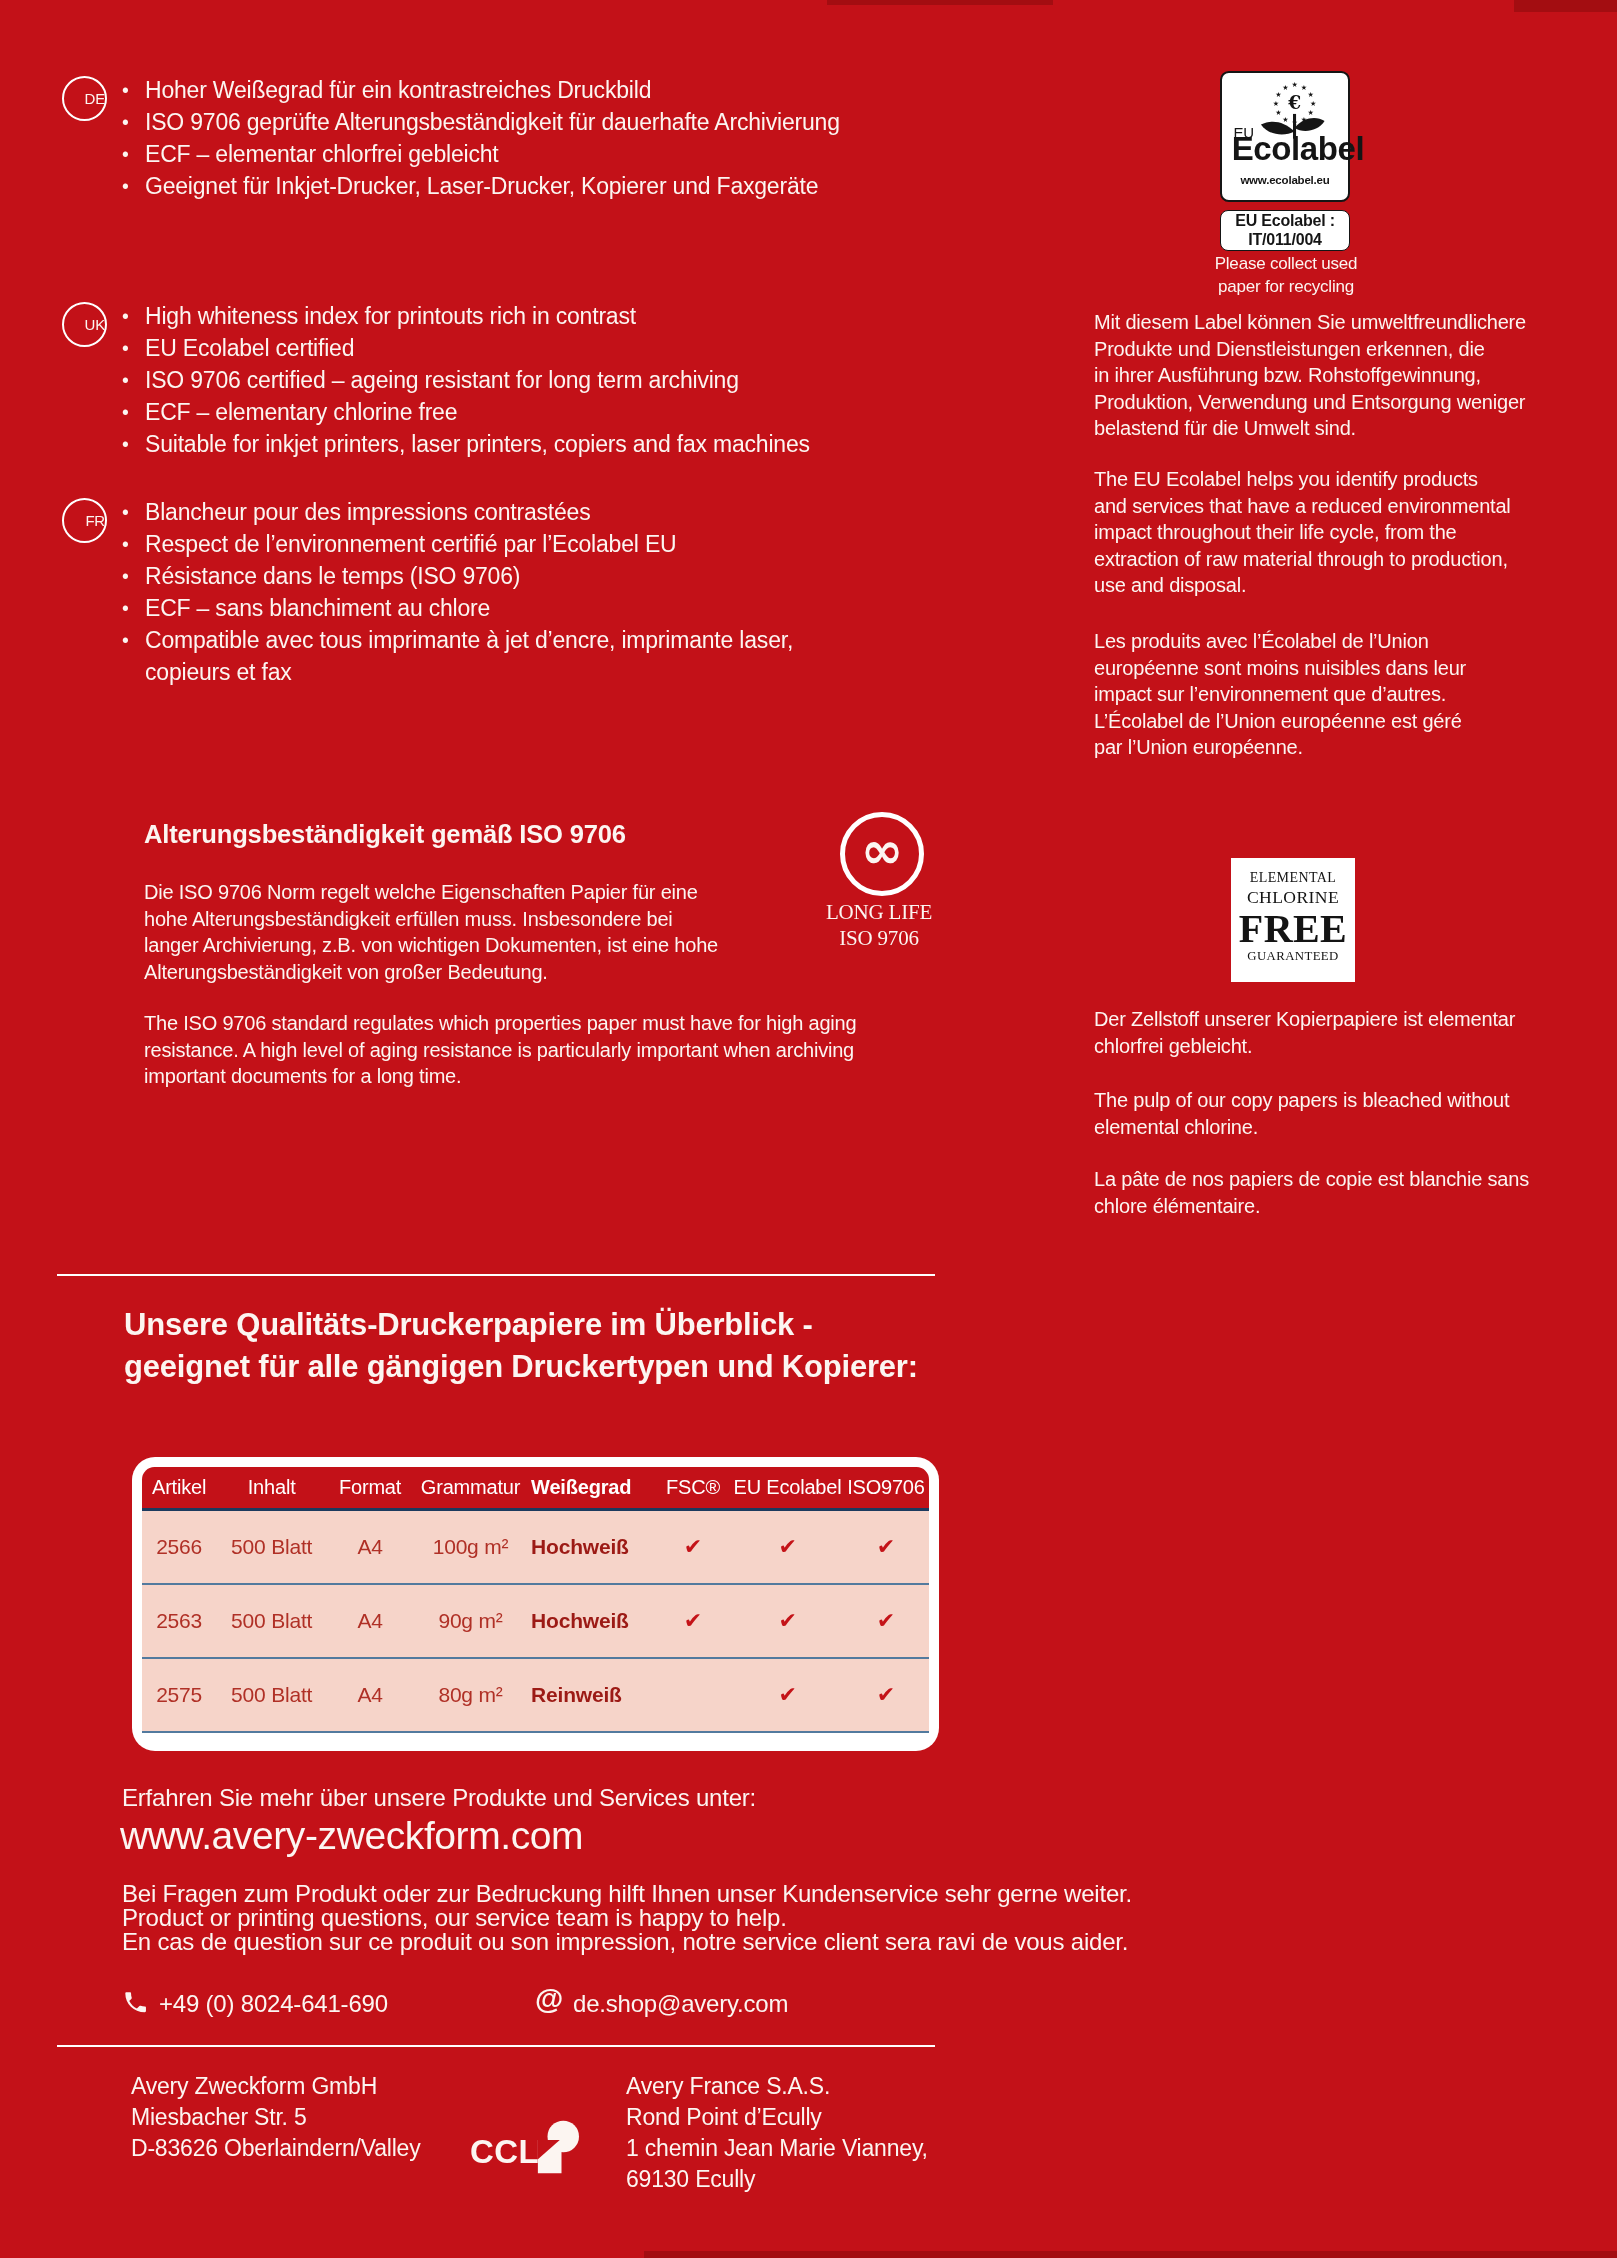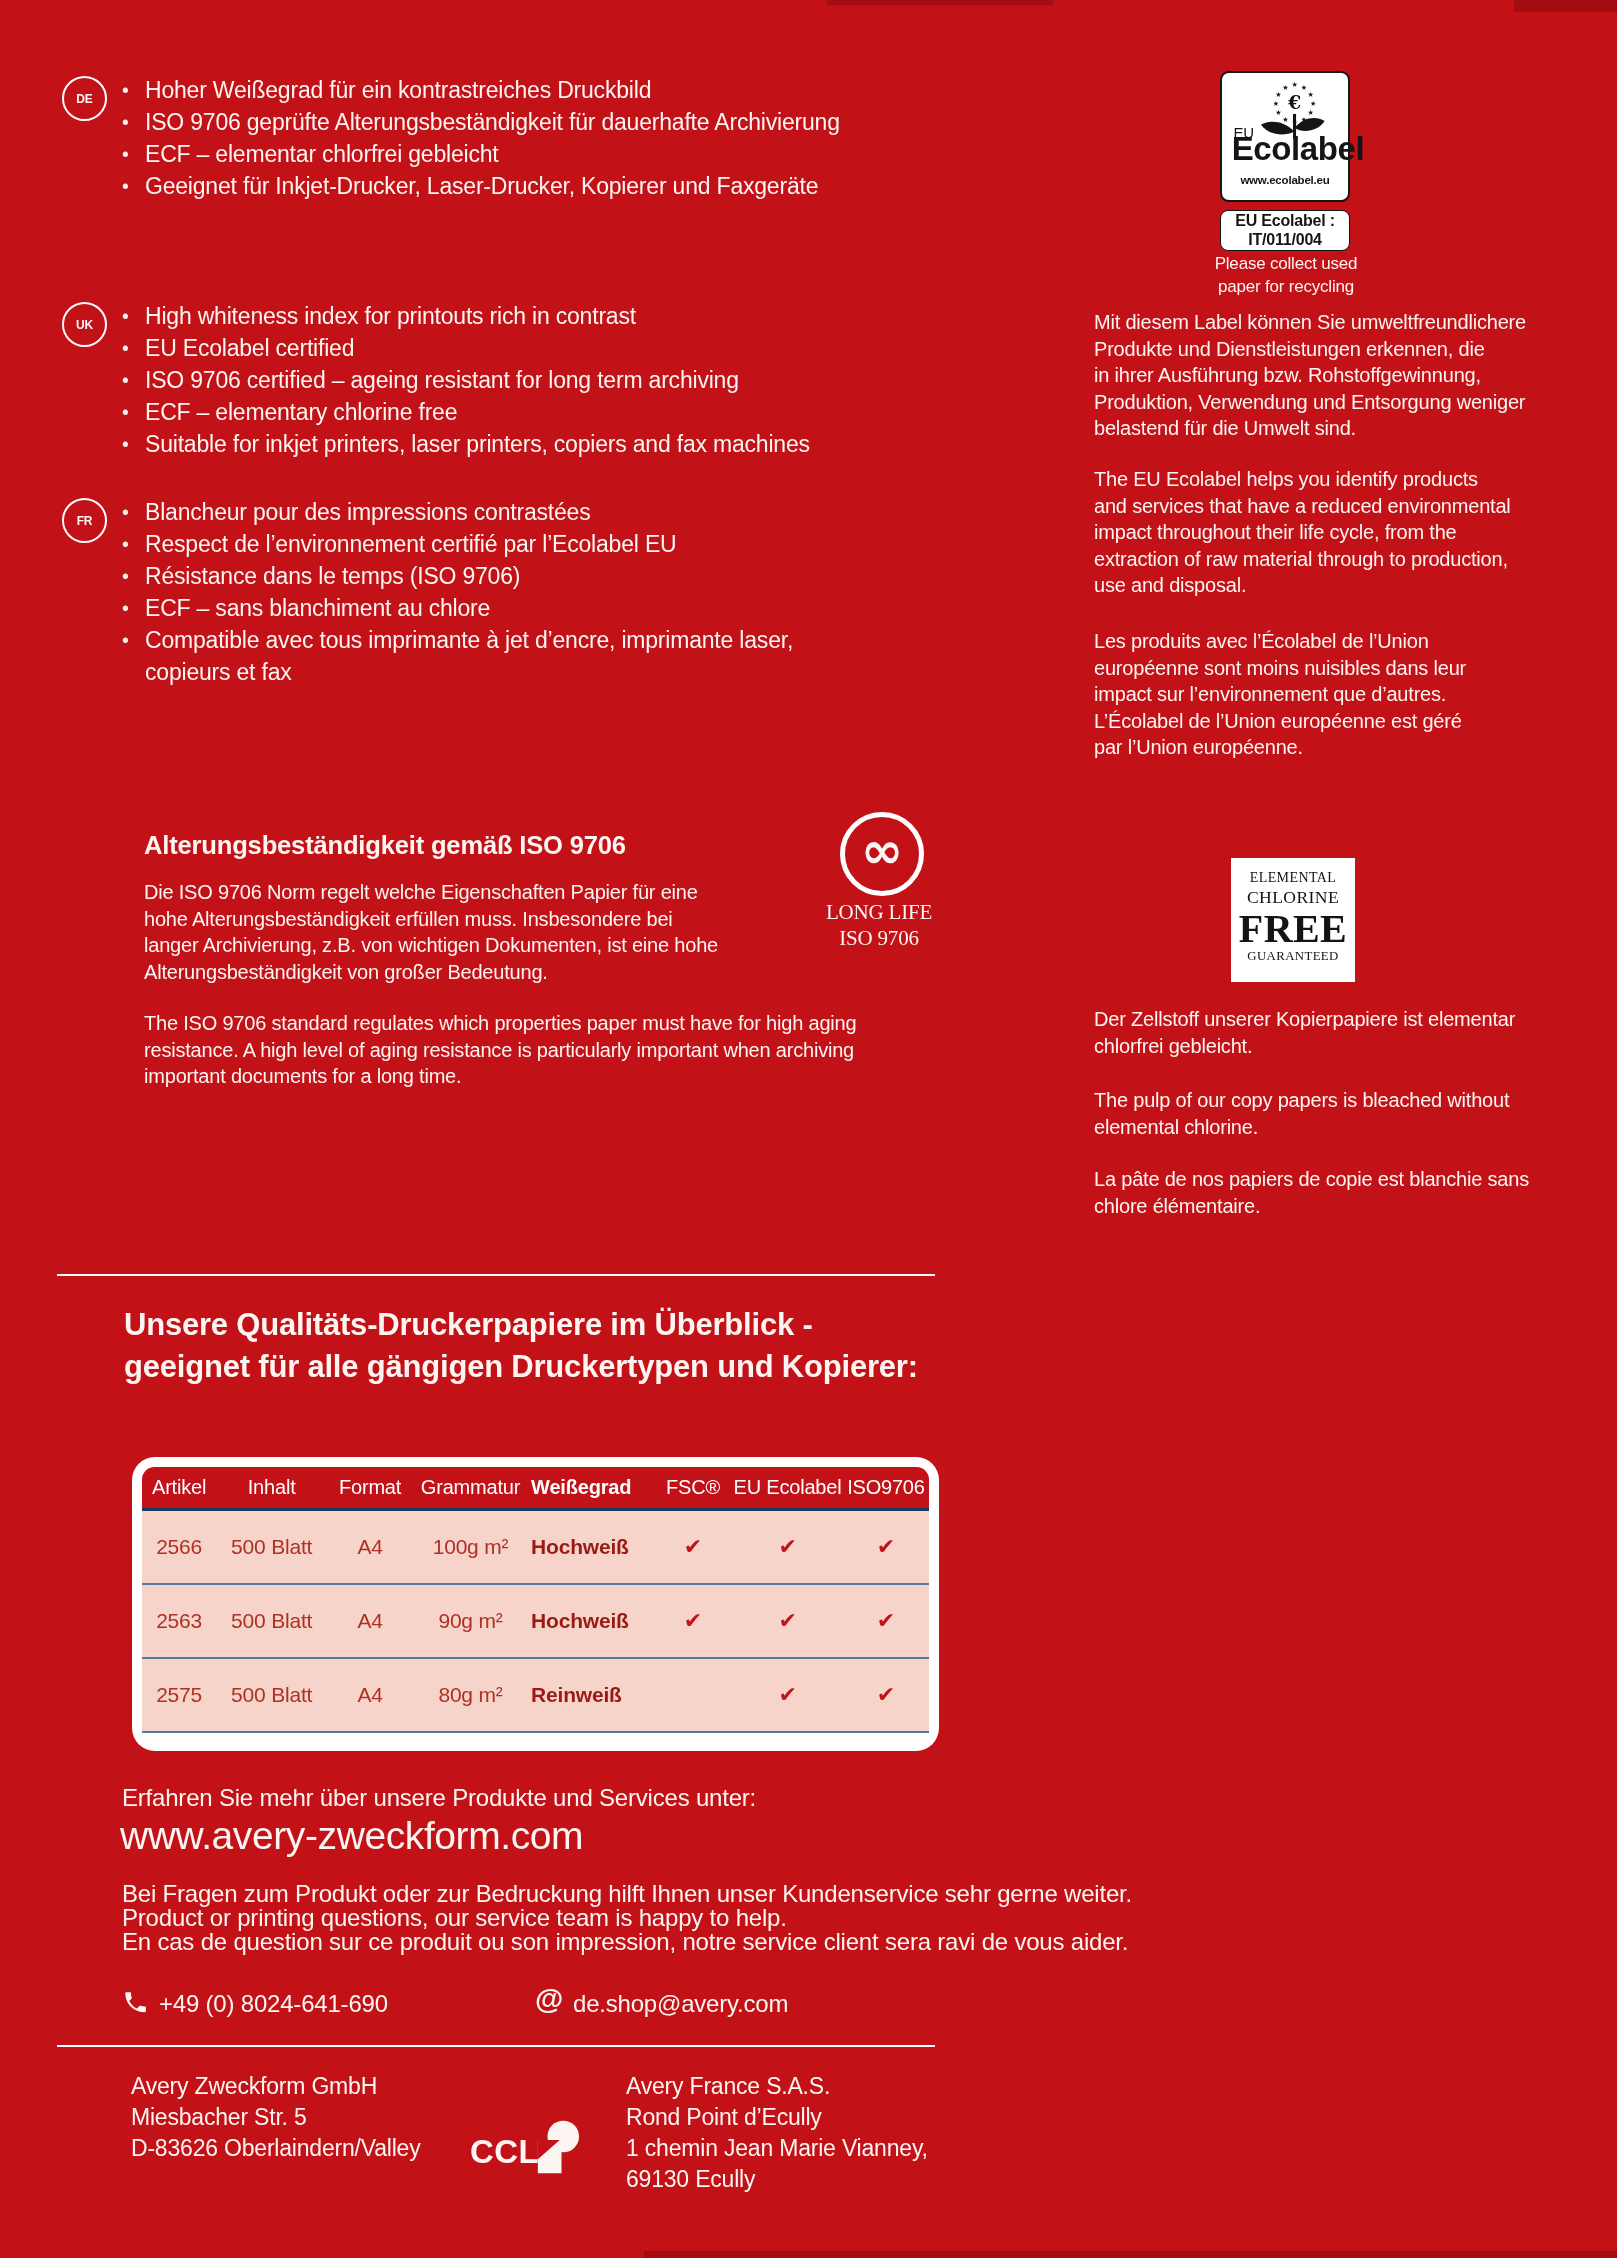--- a/index.html
+++ b/index.html
@@ -3,21 +3,21 @@
 <meta charset="utf-8">
 <style>
   html,body{margin:0;padding:0;background:#7c0a0d;}
   .page{position:relative;width:1617px;height:2258px;background:#c31118;overflow:hidden;
         font-family:"Liberation Sans","DejaVu Sans",sans-serif;color:#fcf5f1;letter-spacing:-0.2px;}
   .pre{white-space:pre-line;}
   .mark{position:absolute;background:#a30d11;}
 
   
   .badge{position:absolute;width:41px;height:41px;border:2.6px solid #fff;border-radius:50%;
-         display:flex;align-items:center;justify-content:center;font-weight:bold;font-size:12px;}
+         display:flex;align-items:center;justify-content:flex-end;font-weight:normal;font-size:15px;}
   .bullets{position:absolute;left:122px;width:918px;font-size:23px;line-height:32px;}
   .bullet-item{display:flex;}
   .bullet-item::before{content:"•";flex:0 0 23px;font-size:19.4px;}
 
   .para{position:absolute;font-size:20px;line-height:26.5px;white-space:pre-line;}
   .h1{position:absolute;font-weight:bold;font-size:25.6px;}
   .h2{position:absolute;font-weight:bold;font-size:31px;line-height:42px;white-space:pre-line;}
 
   
   .ll-circle{position:absolute;left:840px;top:812px;width:74px;height:74px;border:5.3px solid #fff;
@@ -185,21 +185,21 @@
 and services that have a reduced environmental
 impact throughout their life cycle, from the
 extraction of raw material through to production,
 use and disposal.</div>
   <div class="para" style="left:1094px;top:628px;width:494px;">Les produits avec l’Écolabel de l’Union
 européenne sont moins nuisibles dans leur
 impact sur l’environnement que d’autres.
 L’Écolabel de l’Union européenne est géré
 par l’Union européenne.</div>
 
-  <div class="h1" style="left:144px;top:820px;margin-top:11px;">Alterungsbeständigkeit gemäß ISO 9706</div>
+  <div class="h1" style="left:144px;top:820px;">Alterungsbeständigkeit gemäß ISO 9706</div>
   <div class="para" style="left:144px;top:879px;width:670px;">Die ISO 9706 Norm regelt welche Eigenschaften Papier für eine
 hohe Alterungsbeständigkeit erfüllen muss. Insbesondere bei
 langer Archivierung, z.B. von wichtigen Dokumenten, ist eine hohe
 Alterungsbeständigkeit von großer Bedeutung.</div>
   <div class="para" style="left:144px;top:1010px;width:829px;">The ISO 9706 standard regulates which properties paper must have for high aging
 resistance. A high level of aging resistance is particularly important when archiving
 important documents for a long time.</div>
 
   <div class="ll-circle">
     <span class="ll-infinity">∞</span>

